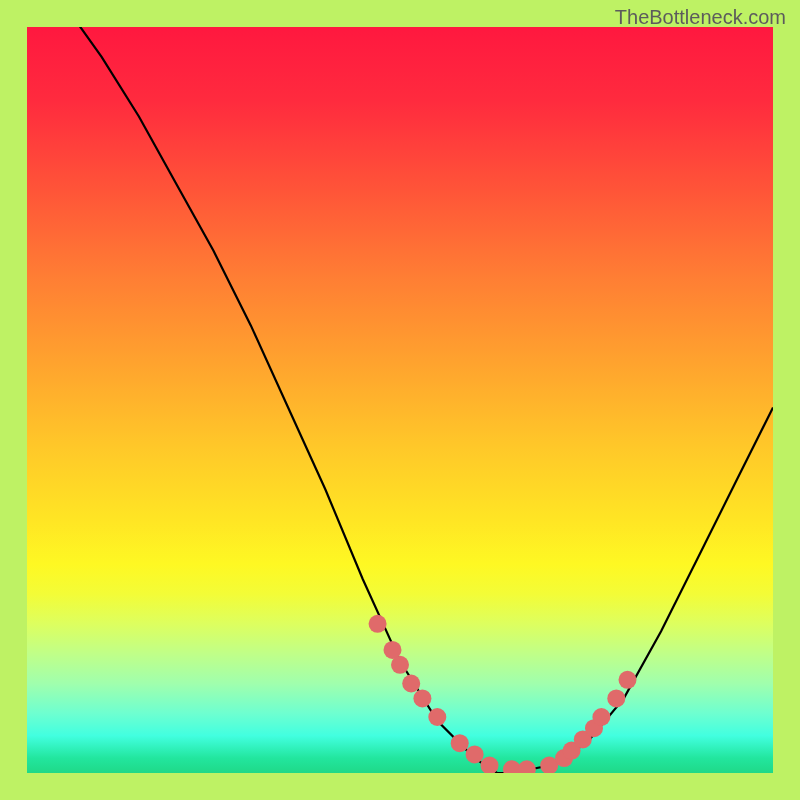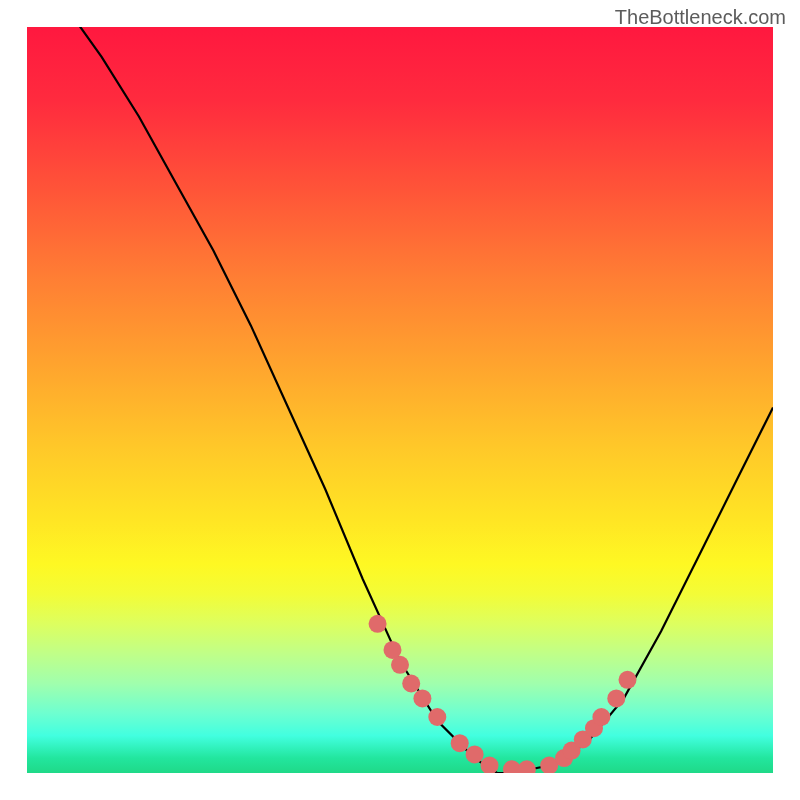--- a/index.html
+++ b/index.html
@@ -8,21 +8,21 @@
     background: #000;
     width: 800px;
     height: 800px;
     overflow: hidden;
     font-family: Arial, sans-serif;
   }
   .container {
     position: relative;
     width: 800px;
     height: 800px;
-    background: #ffffff;
+    background: #bef264;
   }
   .watermark {
     position: absolute;
     top: 6px;
     right: 14px;
     color: #5c5c5c;
     font-size: 20px;
     font-weight: 500;
     z-index: 10;
   }

